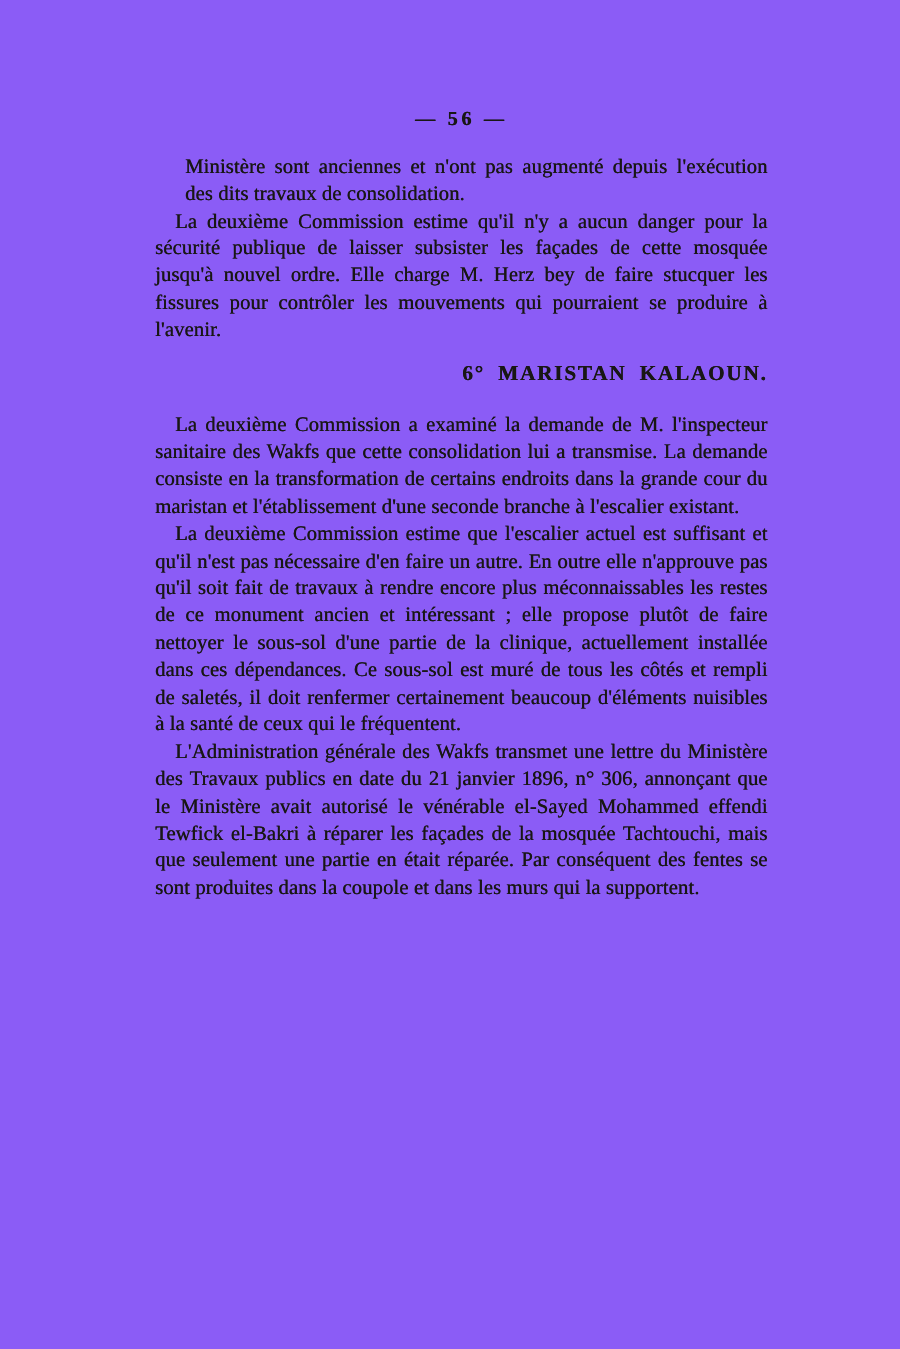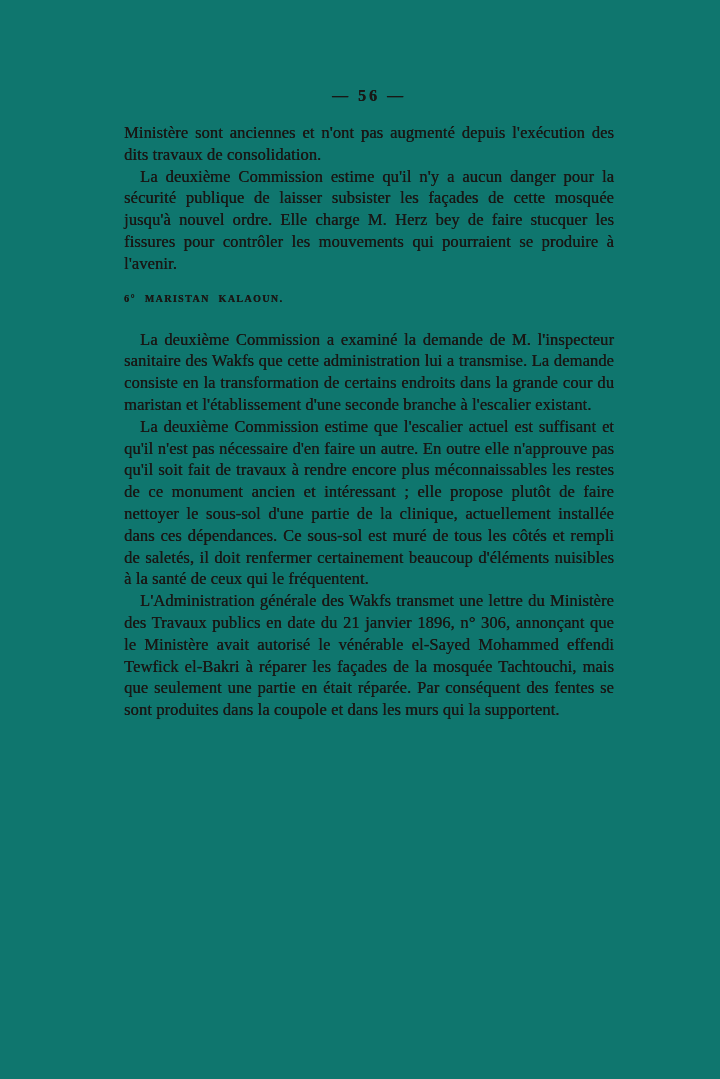--- a/index.html
+++ b/index.html
@@ -4,21 +4,21 @@
 <style>
   html, body {
     margin: 0;
     padding: 0;
     background: #e9e9e7;
   }
   .sheet {
     position: relative;
     width: 720px;
     height: 1079px;
-    background: #0f766e;
+    background: #8b5cf6;
     overflow: hidden;
     font-family: "Liberation Serif", "DejaVu Serif", serif;
     color: #191715;
   }
   .textblock {
     position: absolute;
     left: 124px;
     top: 86px;
     width: 490px;
   }
@@ -35,28 +35,29 @@
     margin: 0;
     font-size: 16.5px;
     line-height: 21.8px;
     text-align: justify;
     text-indent: 16px;
     letter-spacing: 0.1px;
     text-shadow: 0.3px 0 0 currentColor;
   }
   p.body-par.noindent {
     text-indent: 0;
+    margin-left: 24px;
   }
   p.body-par.continues {
     text-align-last: justify;
   }
   h2.section-heading {
     margin: 14px 0 20px 0;
-    text-align: left;
-    font-size: 10px;
+    text-align: right;
+    font-size: 17px;
     line-height: 20px;
     font-weight: bold;
     letter-spacing: 1.4px;
     word-spacing: 5px;
     text-shadow: 0.3px 0 0 currentColor;
   }
 </style>
 </head>
 <body>
 
@@ -64,21 +65,21 @@
   <div class="textblock">
 
     <div class="pageno">— 56 —</div>
 
     <p class="body-par noindent">Ministère sont anciennes et n'ont pas augmenté depuis l'exécution des dits travaux de consolidation.</p>
 
     <p class="body-par">La deuxième Commission estime qu'il n'y a aucun danger pour la sécurité publique de laisser subsister les façades de cette mosquée jusqu'à nouvel ordre. Elle charge M. Herz bey de faire stucquer les fissures pour contrôler les mouvements qui pourraient se produire à l'avenir.</p>
 
     <h2 class="section-heading">6° MARISTAN KALAOUN.</h2>
 
-    <p class="body-par">La deuxième Commission a examiné la demande de M. l'inspecteur sanitaire des Wakfs que cette administration lui a transmise. La demande consiste en la transformation de certains endroits dans la grande cour du maristan et l'établissement d'une seconde branche à l'escalier existant.</p>
+    <p class="body-par">La deuxième Commission a examiné la demande de M. l'inspecteur sanitaire des Wakfs que cette consolidation lui a transmise. La demande consiste en la transformation de certains endroits dans la grande cour du maristan et l'établissement d'une seconde branche à l'escalier existant.</p>
 
     <p class="body-par">La deuxième Commission estime que l'escalier actuel est suffisant et qu'il n'est pas nécessaire d'en faire un autre. En outre elle n'approuve pas qu'il soit fait de travaux à rendre encore plus méconnaissables les restes de ce monument ancien et intéressant ; elle propose plutôt de faire nettoyer le sous-sol d'une partie de la clinique, actuellement installée dans ces dépendances. Ce sous-sol est muré de tous les côtés et rempli de saletés, il doit renfermer certainement beaucoup d'éléments nuisibles à la santé de ceux qui le fréquentent.</p>
 
 
     <p class="body-par">L'Administration générale des Wakfs transmet une lettre du Ministère des Travaux publics en date du 21 janvier 1896, n° 306, annonçant que le Ministère avait autorisé le vénérable el-Sayed Mohammed effendi Tewfick el-Bakri à réparer les façades de la mosquée Tachtouchi, mais que seulement une partie en était réparée. Par conséquent des fentes se sont produites dans la coupole et dans les murs qui la supportent.</p>
 
 
   </div>
 </div>
 

